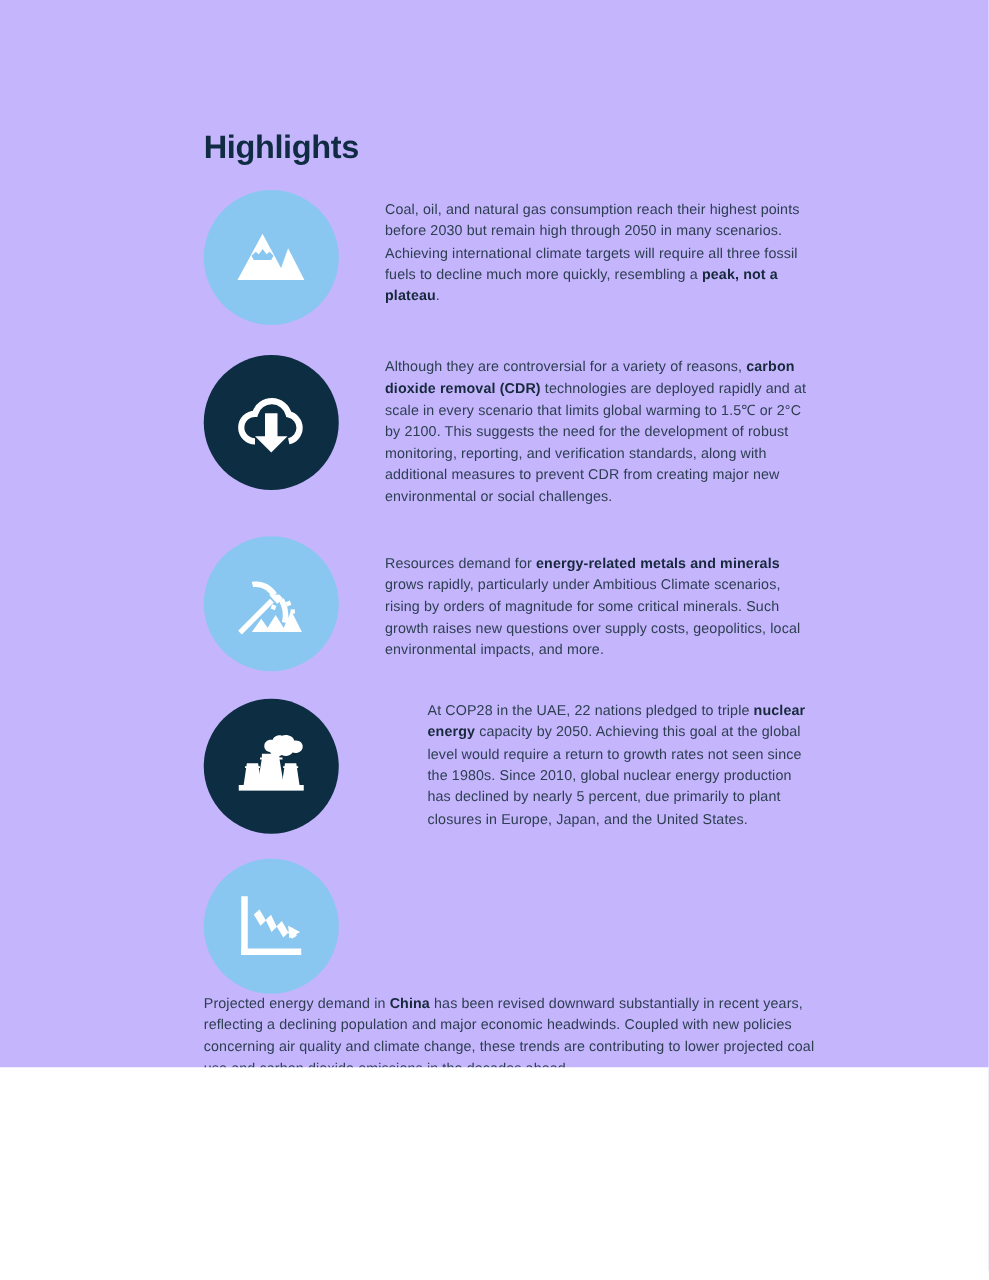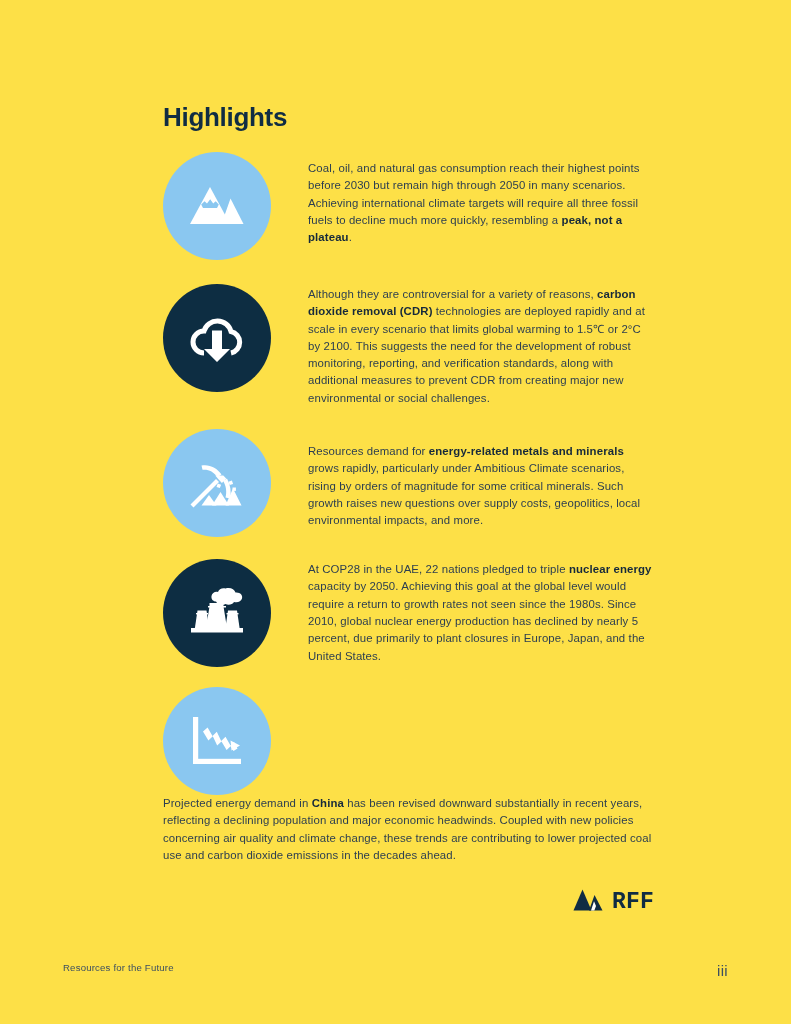--- a/index.html
+++ b/index.html
@@ -7,22 +7,22 @@
     padding: 0;
     background: #ffffff;
   }
   body {
     font-family: "Liberation Sans", sans-serif;
     -webkit-font-smoothing: antialiased;
   }
   .page {
     position: relative;
     width: 791px;
-    height: 1024px;
-    background: #fde047;
+    height: 854px;
+    background: #c4b5fd;
     overflow: hidden;
     box-sizing: border-box;
   }
   .page-title {
     position: absolute;
     left: 163px;
     top: 86px;
     font-size: 26px;
     font-weight: bold;
     color: #102C43;
@@ -68,21 +68,21 @@
   
   .row-1 .highlight-text { padding-top: 8px; }
   .row-2 .highlight-text { padding-top: 2px; }
   .row-3 .highlight-text { padding-top: 14px; }
   .row-4 .highlight-text { padding-top: 2px; }
   .row-5 .highlight-text { padding-top: 0px; }
 
   .row-1 { margin-bottom: 24px; }
   .row-2 { margin-bottom: 22px; }
   .row-3 { margin-bottom: 22px; }
-  .row-4 { margin-bottom: 20px; }
+  .row-4 { margin-bottom: 20px; gap: 34px; }
   .row-5 { margin-bottom: 0; flex-direction: column; }
 
   .brand-logo {
     position: absolute;
     right: 137px;
     top: 888px;
     display: flex;
     align-items: center;
   }
   .brand-logo .mark {

